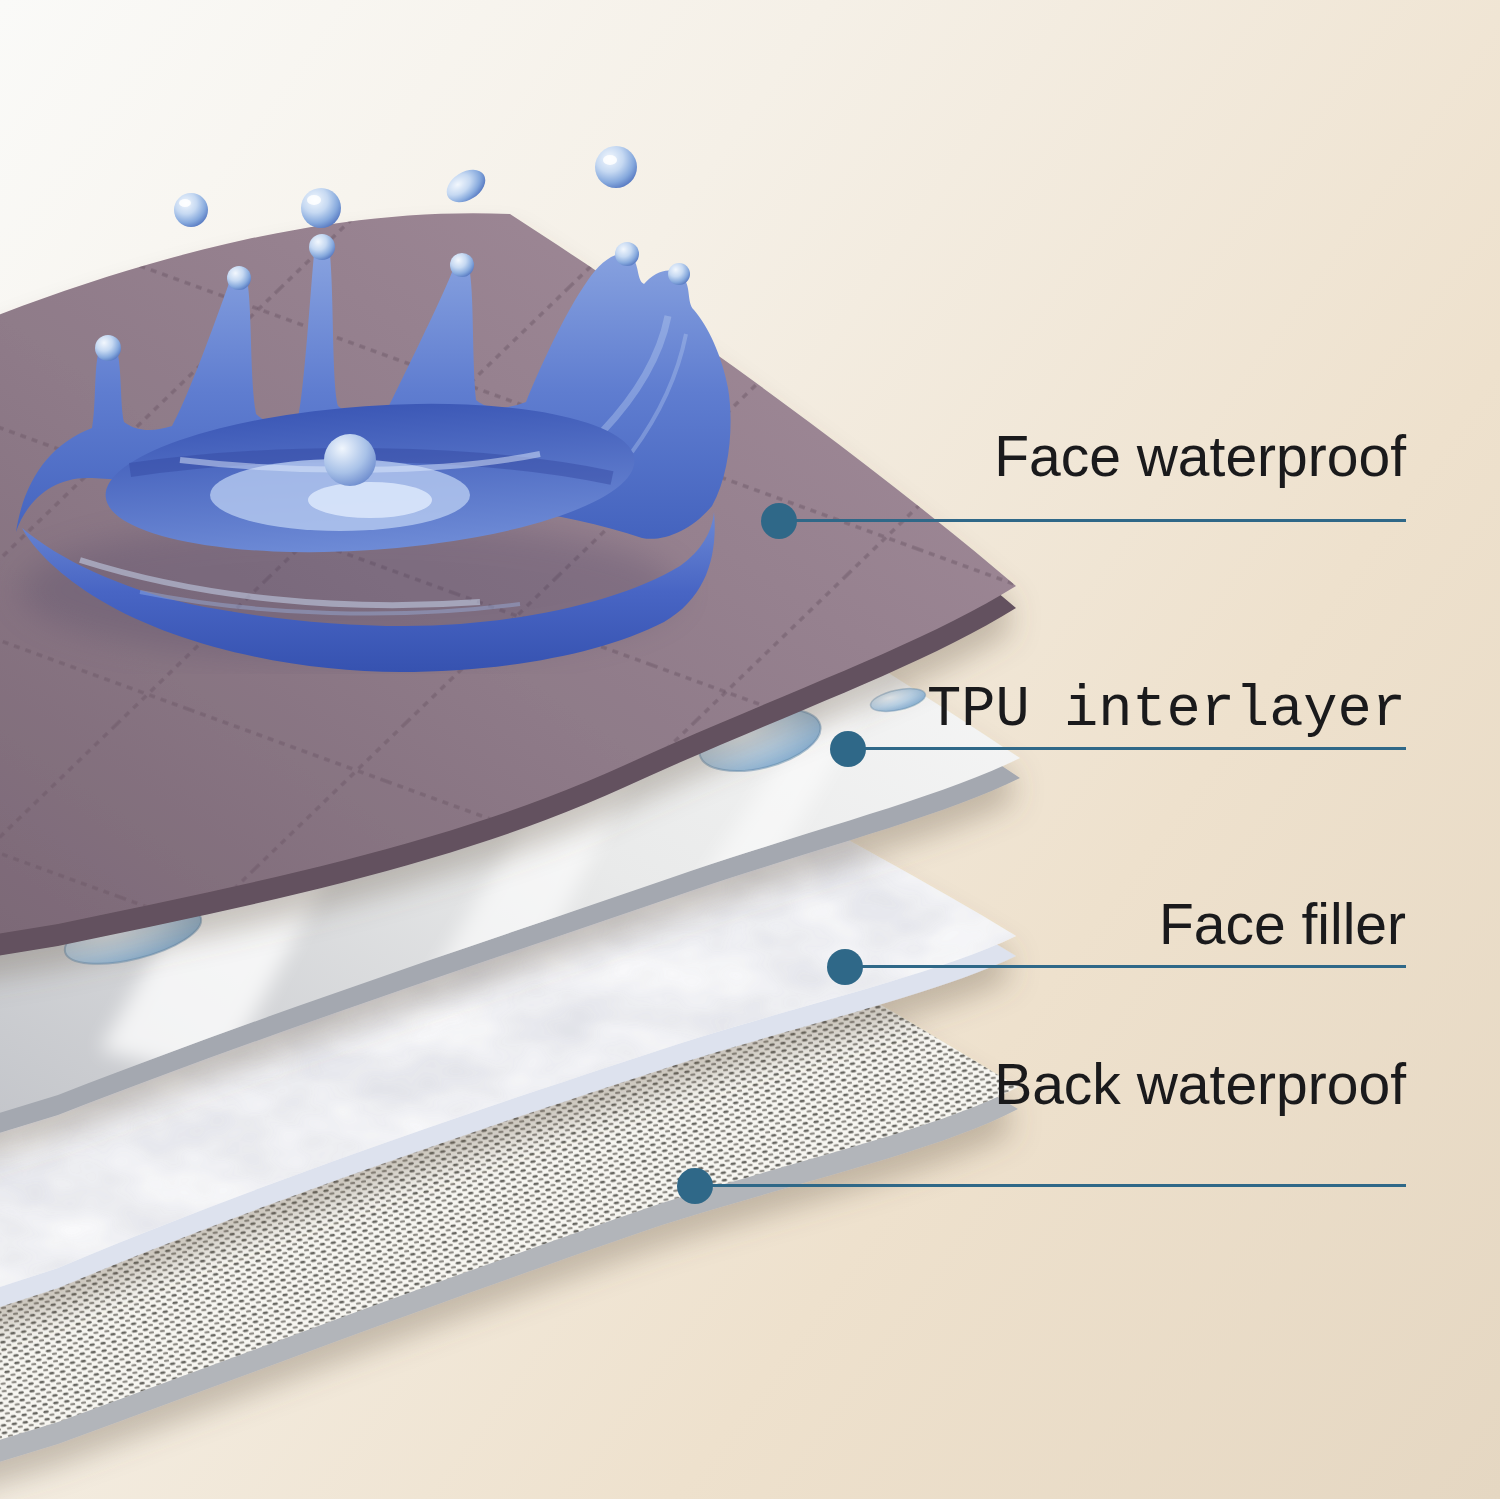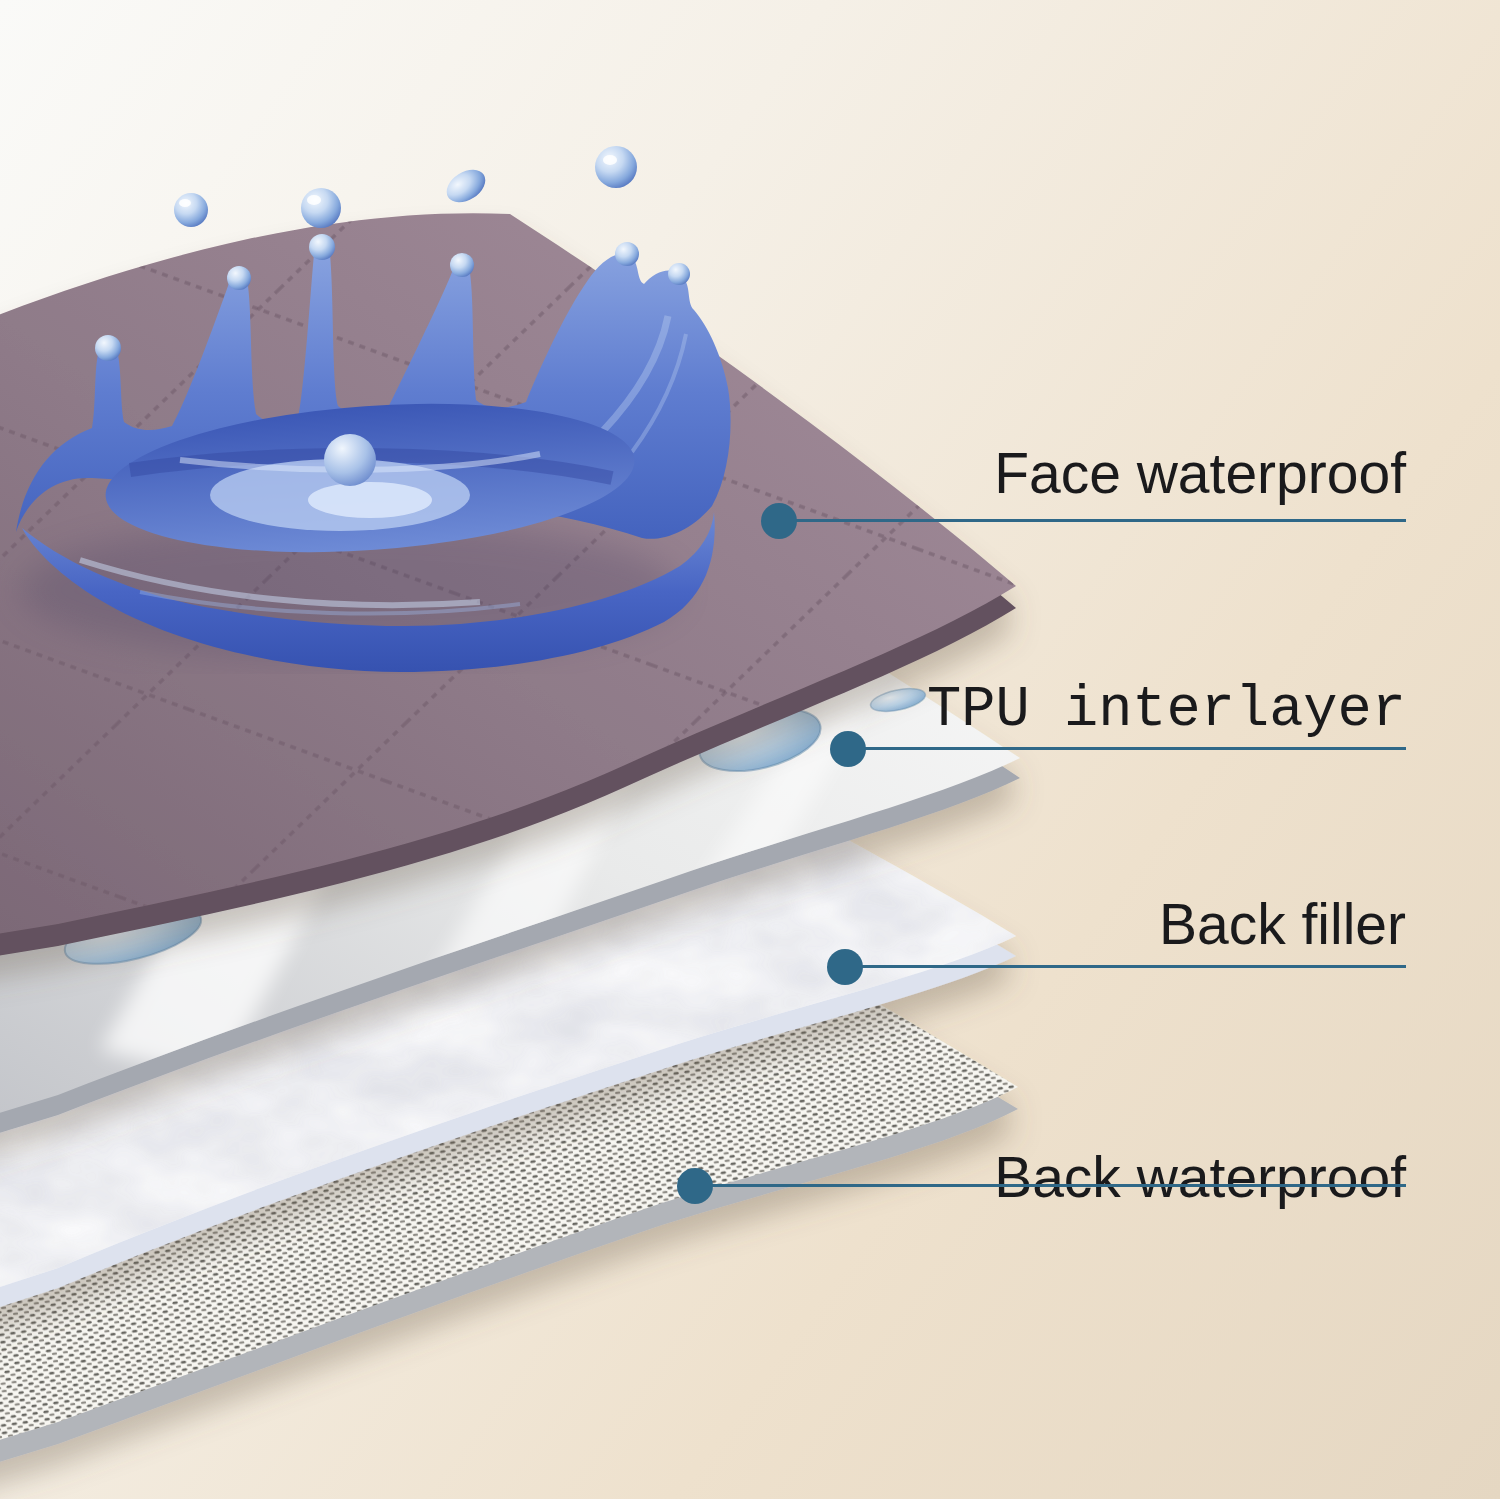--- a/index.html
+++ b/index.html
@@ -3,24 +3,24 @@
 <meta charset="utf-8">
 <style>
   html,body{margin:0;padding:0;}
   .stage{position:relative;width:1500px;height:1499px;overflow:hidden;
     background:linear-gradient(126deg,#fafaf8 0%,#f5f0e7 32%,#eee1cd 68%,#e5d7c2 100%);
     font-family:"Liberation Sans",sans-serif;}
   svg{position:absolute;left:0;top:0;}
   .label{position:absolute;right:94px;color:var(--text,#1a1a1c);font-size:57px;font-weight:500;letter-spacing:0px;white-space:nowrap;}
   .lead{position:absolute;height:3px;background:var(--accent,#2f6888);}
   .dot{position:absolute;width:36px;height:36px;border-radius:50%;background:var(--accent,#2f6888);}
-  .lab-face{top:440px;} .line-face{left:779px;top:519px;width:627px;} .dot-face{left:761px;top:503px;}
+  .lab-face{top:423px;} .line-face{left:779px;top:519px;width:627px;} .dot-face{left:761px;top:503px;}
   .lab-tpu{top:678px;font-family:Liberation Mono, monospace;}  .line-tpu{left:848px;top:747px;width:558px;}  .dot-tpu{left:830px;top:731px;}
   .lab-soft{top:891px;} .line-soft{left:845px;top:965px;width:561px;} .dot-soft{left:827px;top:949px;}
-  .lab-back{top:1144px;}.line-back{left:695px;top:1184px;width:711px;}.dot-back{left:677px;top:1168px;}
+  .lab-back{top:1051px;}.line-back{left:695px;top:1184px;width:711px;}.dot-back{left:677px;top:1168px;}
 </style>
 </head>
 <body>
 
 <div class="stage">
 <svg width="1500" height="1499" viewBox="0 0 1500 1499">
   <defs>
     <linearGradient id="gFace" x1="1" y1="0" x2="0" y2="1">
       <stop offset="0" stop-color="#a48d9b"></stop>
           <stop offset="0.55" stop-color="#8f7b89"></stop>
@@ -199,21 +199,21 @@
     <ellipse cx="466" cy="186" rx="21" ry="14" transform="rotate(-32 466 186)" fill="url(#gDrop)"></ellipse>
     <circle cx="616" cy="167" r="21" fill="url(#gDrop)"></circle>
     <ellipse cx="185" cy="203" rx="6" ry="4" fill="#ffffff" opacity="0.85"></ellipse>
     <ellipse cx="314" cy="200" rx="7" ry="5" fill="#ffffff" opacity="0.85"></ellipse>
     <ellipse cx="610" cy="160" rx="7" ry="5" fill="#ffffff" opacity="0.85"></ellipse>
   </g>
 </svg>
 
 <div class="label lab-face">Face waterproof</div>
 <div class="label lab-tpu">TPU interlayer</div>
-<div class="label lab-soft">Back filler</div>
+<div class="label lab-soft">Face filler</div>
 <div class="label lab-back">Back waterproof</div>
 
 <div class="lead line-face"></div>
 <div class="lead line-tpu"></div>
 <div class="lead line-soft"></div>
 <div class="lead line-back"></div>
 
 <div class="dot dot-face"></div>
 <div class="dot dot-tpu"></div>
 <div class="dot dot-soft"></div>

